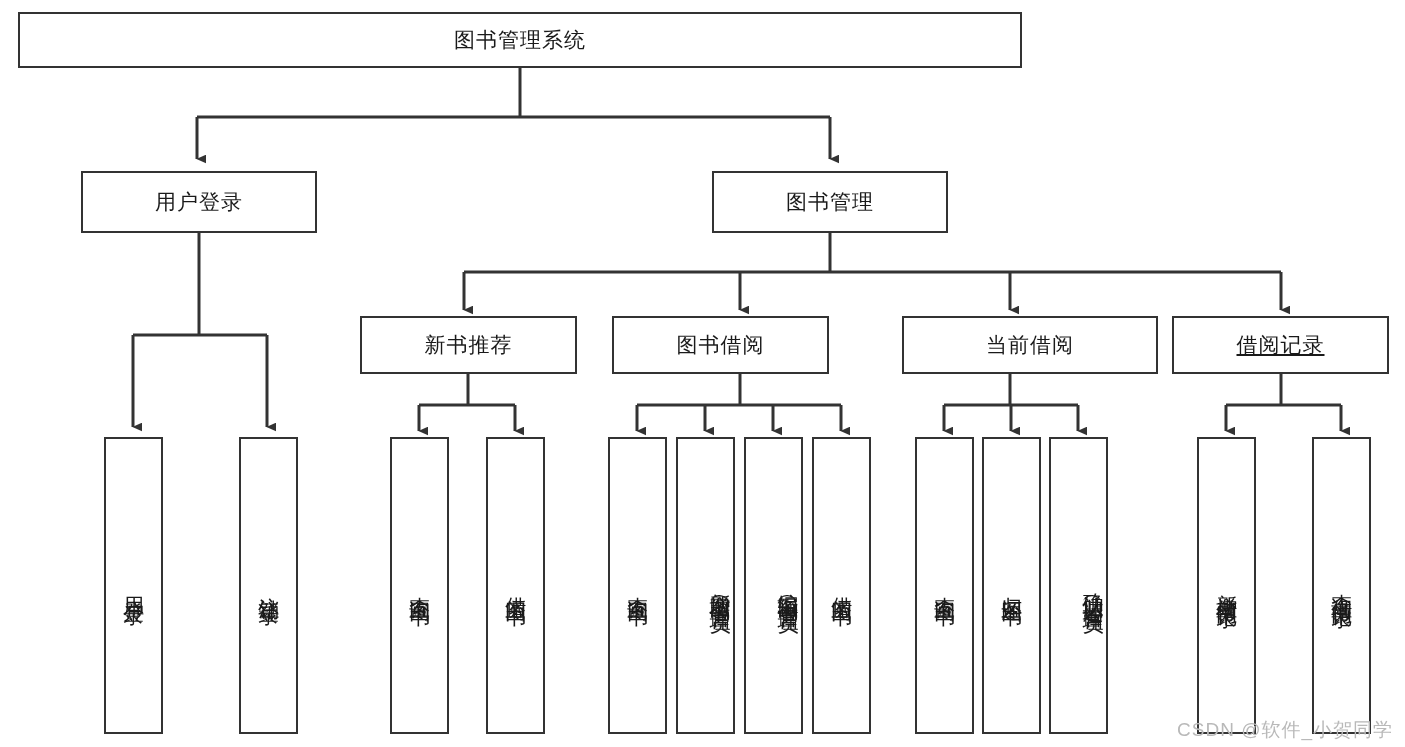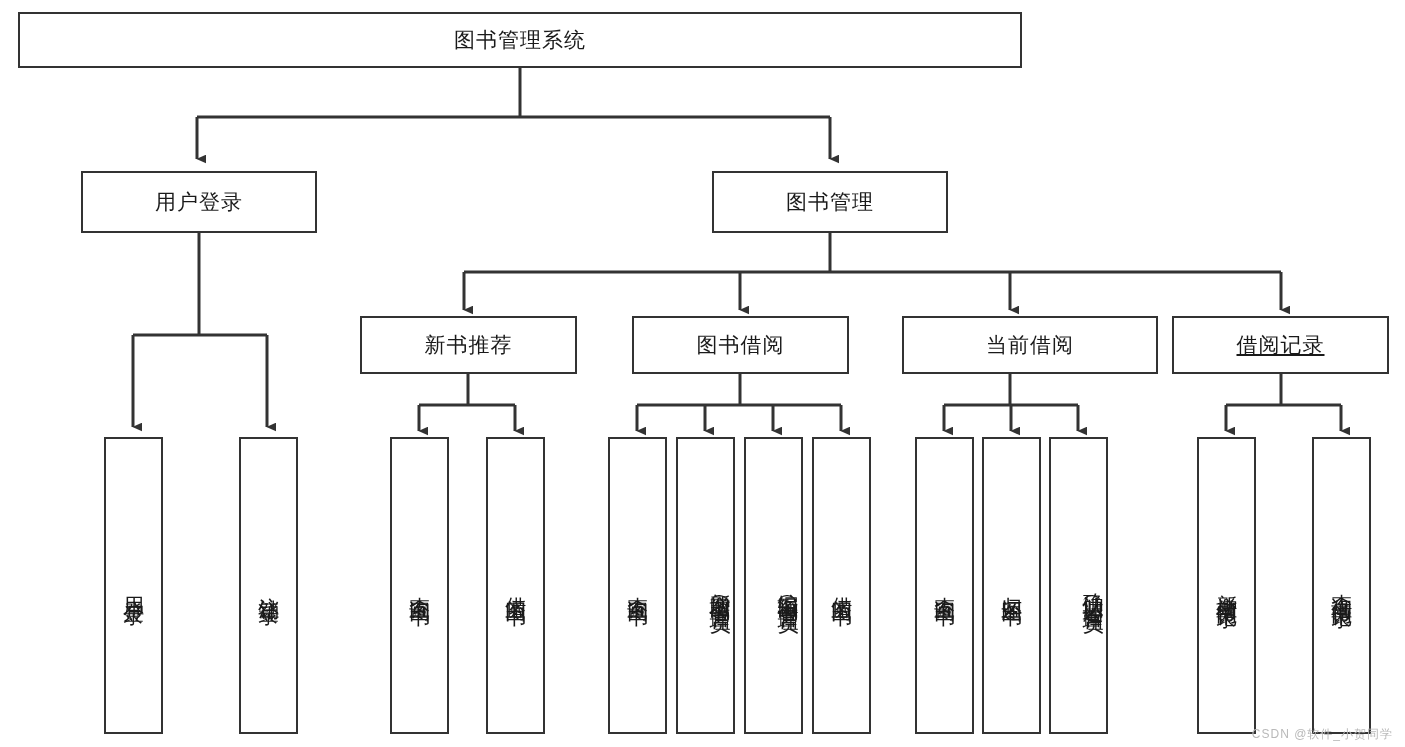--- a/index.html
+++ b/index.html
@@ -56,21 +56,21 @@
     align-items: center;
     padding-top: 0;
   }
   .node-label {
     display: block;
   }
   .watermark {
     position: absolute;
     right: 12px;
     bottom: 4px;
-    font-size: 12px;
+    font-size: 19px;
     color: #b9b9b9;
     letter-spacing: 1px;
     z-index: 3;
     white-space: nowrap;
   }
 </style>
 </head>
 <body>
 
 <div id="diagram-root">
@@ -132,21 +132,21 @@
   <div class="node" style="left:81px; top:171px; width:236px; height:62px;">
     <span class="node-label">用户登录</span>
   </div>
   <div class="node" style="left:360px; top:316px; width:217px; height:58px;">
     <span class="node-label">新书推荐</span>
   </div>
 
   <div class="node" style="left:712px; top:171px; width:236px; height:62px;">
     <span class="node-label">图书管理</span>
   </div>
-  <div class="node" style="left:632px; top:316px; width:217px; height:58px;font-family:Liberation Serif, serif;">
+  <div class="node" style="left:612px; top:316px; width:217px; height:58px;font-family:Liberation Serif, serif;">
     <span class="node-label">图书借阅</span>
   </div>
   <div class="node" style="left:902px; top:316px; width:256px; height:58px;">
     <span class="node-label">当前借阅</span>
   </div>
   <div class="node" style="left:1172px; top:316px; width:217px; height:58px;text-decoration:underline;">
     <span class="node-label">借阅记录</span>
   </div>
 
   <div class="node node-vertical centered" style="left:104px; top:437px; width:59px; height:297px;">

